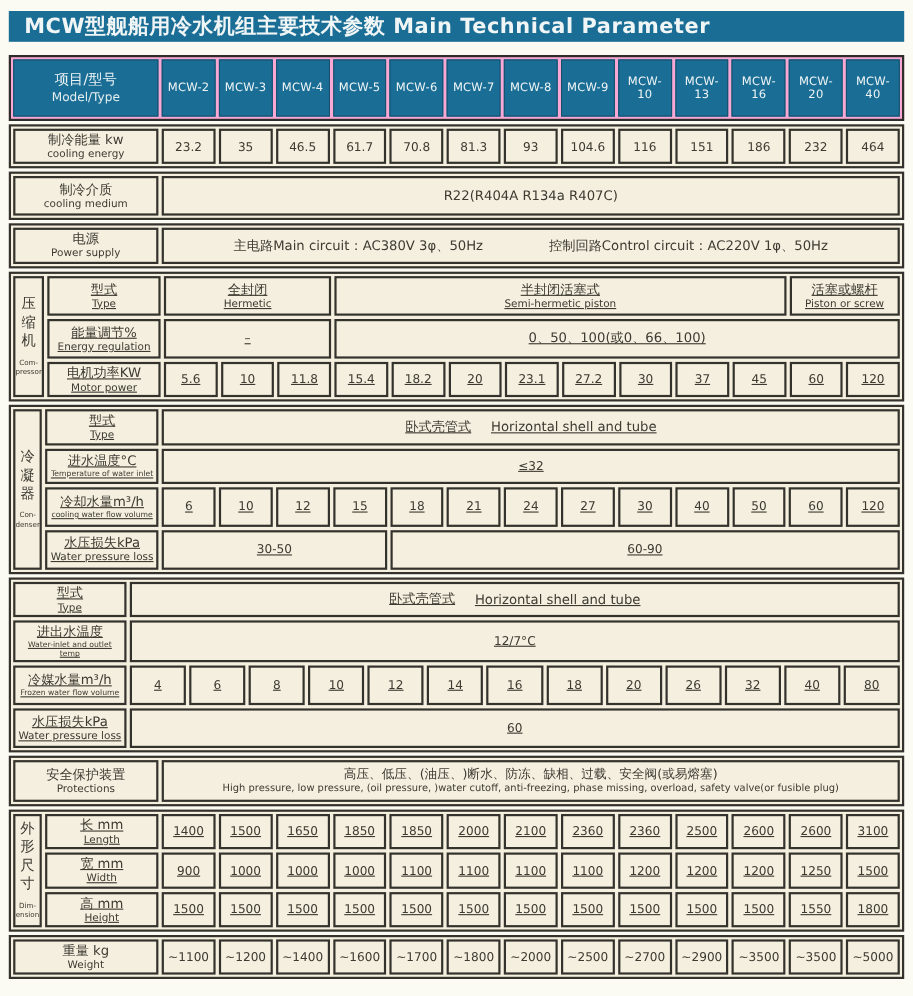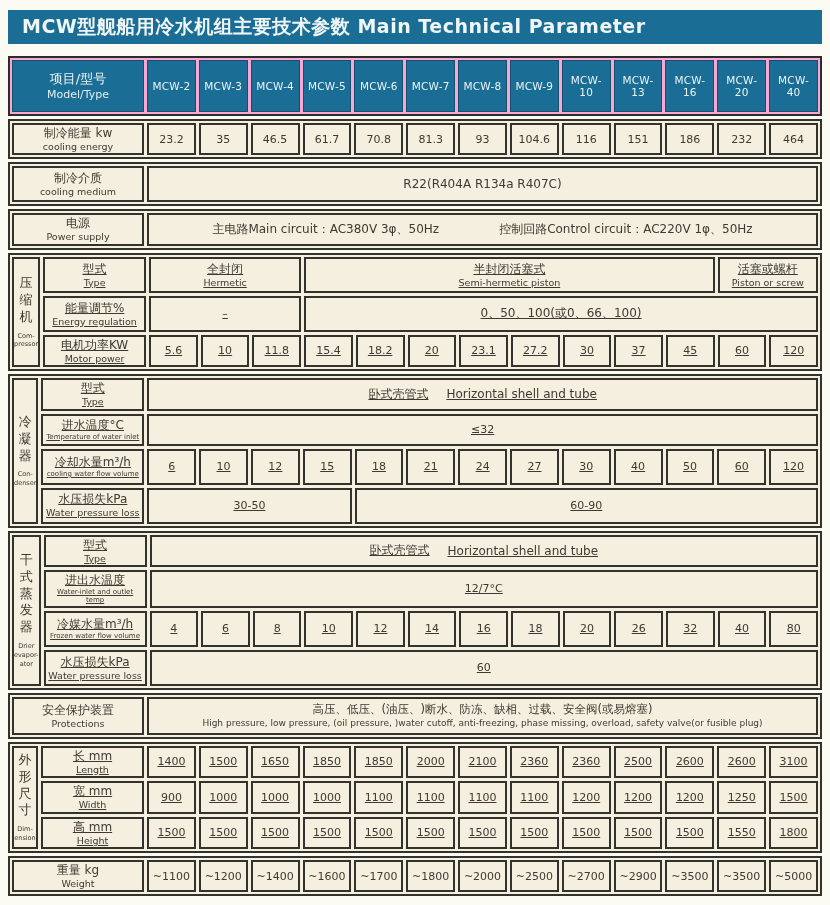--- a/index.html
+++ b/index.html
@@ -16,21 +16,21 @@
     background:var(--page);
     padding:10px 8px;
     font-family:"DejaVu Sans","Liberation Sans",sans-serif;
     color:var(--txt);
   }
   .title-bar{
     background:var(--teal);
     color:#f0f5f6;
     font-size:19px;
     font-weight:bold;
-    height:34px;
+    height:28px;
     display:flex;
     align-items:center;
     padding-left:14px;
     letter-spacing:.5px;
     margin-bottom:12px;
   }
   .band{
     border:2px solid var(--bd);
     background:var(--cream);
     padding:2px;
@@ -269,26 +269,20 @@
         <span class="zh">水压损失kPa</span>
         <span class="en">Water pressure loss</span>
       </div>
       <div class="cell sp4 val">30-50</div>
       <div class="cell sp9 val">60-90</div>
     </div>
   </div>
 </div>
 
 <div class="band grouped">
-  <div class="vlabel">
-    <span class="vchars">干式蒸发器</span>
-    <span class="ven">Drier
-evapor-
-ator</span>
-  </div>
   <div class="rows">
     <div class="grid cols-sub">
       <div class="cell">
         <span class="zh">型式</span>
         <span class="en">Type</span>
       </div>
       <div class="cell sp13">
         <div class="type-line">
           <span>卧式壳管式</span>
           <span class="en-inline">Horizontal shell and tube</span>

